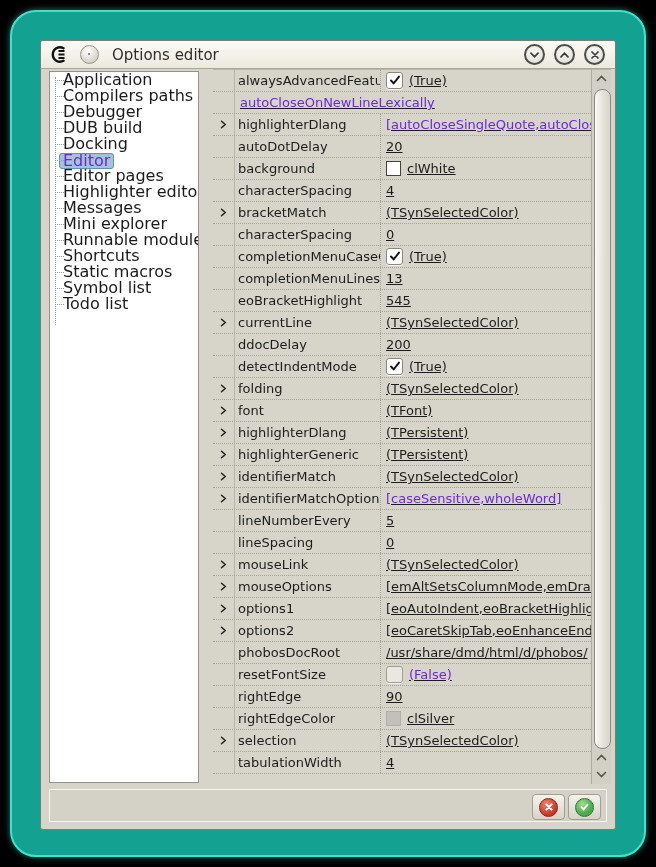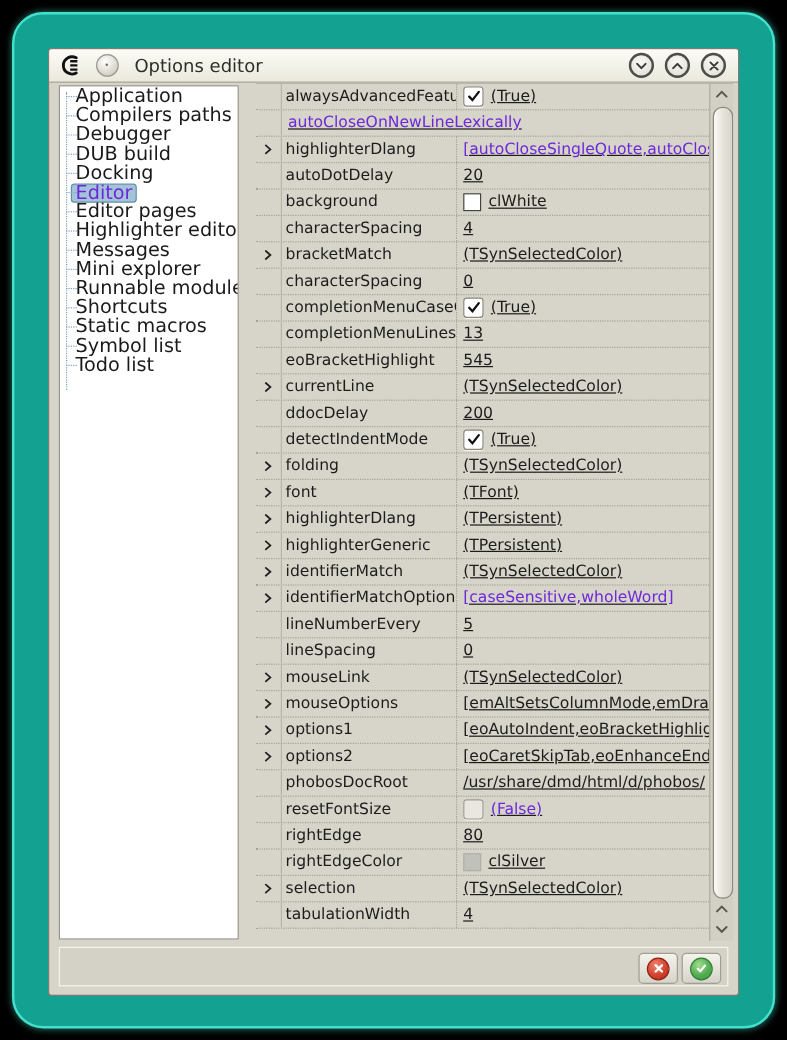--- a/index.html
+++ b/index.html
@@ -460,21 +460,21 @@
     <span class="cell-name">resetFontSize</span>
     <span class="cell-value">
             <span class="checkbox unchecked"></span>
             <span class="val-green">(False)</span>
           </span>
   </div>
         <div class="grid-row">
     <span class="cell-arrow"></span>
     <span class="cell-name">rightEdge</span>
     <span class="cell-value">
-            <span>80</span>
+            <span>90</span>
           </span>
   </div>
         <div class="grid-row">
     <span class="cell-arrow"></span>
     <span class="cell-name">rightEdgeColor</span>
     <span class="cell-value">
             <span class="swatch light-border" style="background: rgb(194, 192, 187);"></span>
             <span>clSilver</span>
           </span>
   </div>

